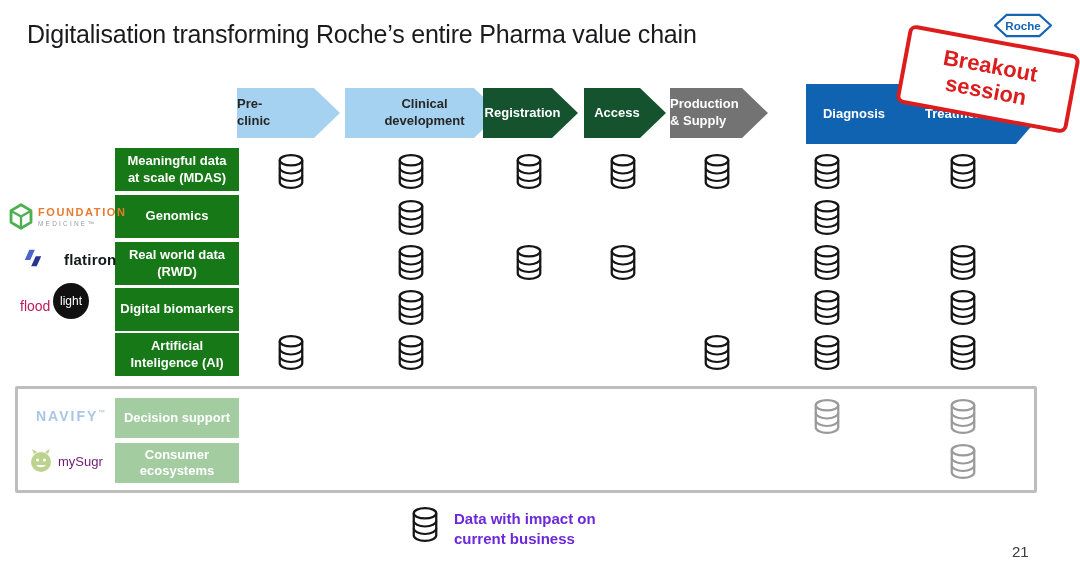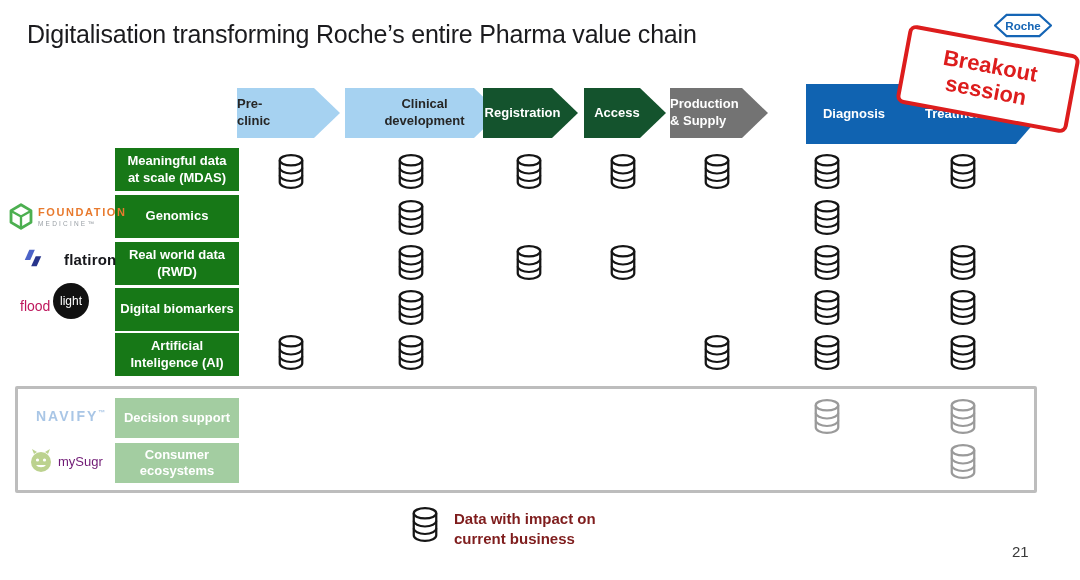--- a/index.html
+++ b/index.html
@@ -44,21 +44,21 @@
   #floodlight-pre{position:absolute;left:0;top:10px;font-size:14px;color:#be185d;font-weight:500;}
   #floodlight-circle{position:absolute;left:33px;top:-5px;width:36px;height:36px;border-radius:50%;
                      background:#111;color:#fff;font-size:12px;display:flex;align-items:center;
                      justify-content:center;}
   #navify-logo{position:absolute;left:36px;top:408px;color:#a9c6e6;font-weight:bold;font-size:14px;letter-spacing:2px;}
   #navify-logo sup{font-size:7px;letter-spacing:0;}
   #mysugr-logo{position:absolute;left:28px;top:448px;display:flex;align-items:center;color:#701a75;}
   #mysugr-name{margin-left:4px;font-size:13px;font-weight:500;}
   
   #legend{position:absolute;left:410px;top:506px;display:flex;align-items:flex-start;}
-  #legend-text{margin-left:14px;font-size:15px;font-weight:bold;color:#7f1d1d;line-height:1.3;padding-top:3px;}
+  #legend-text{margin-left:14px;font-size:15px;font-weight:bold;color:#6d28d9;line-height:1.3;padding-top:3px;}
   #page-number{position:absolute;left:1012px;top:543px;font-size:15px;color:#3a3a3a;}
 </style>
 </head>
 <body>
 
 <div id="slide">
 
   <div id="title">Digitalisation transforming Roche’s entire Pharma value chain</div>
 
   <svg id="roche-logo" width="58" height="27" viewBox="0 0 60 27">

